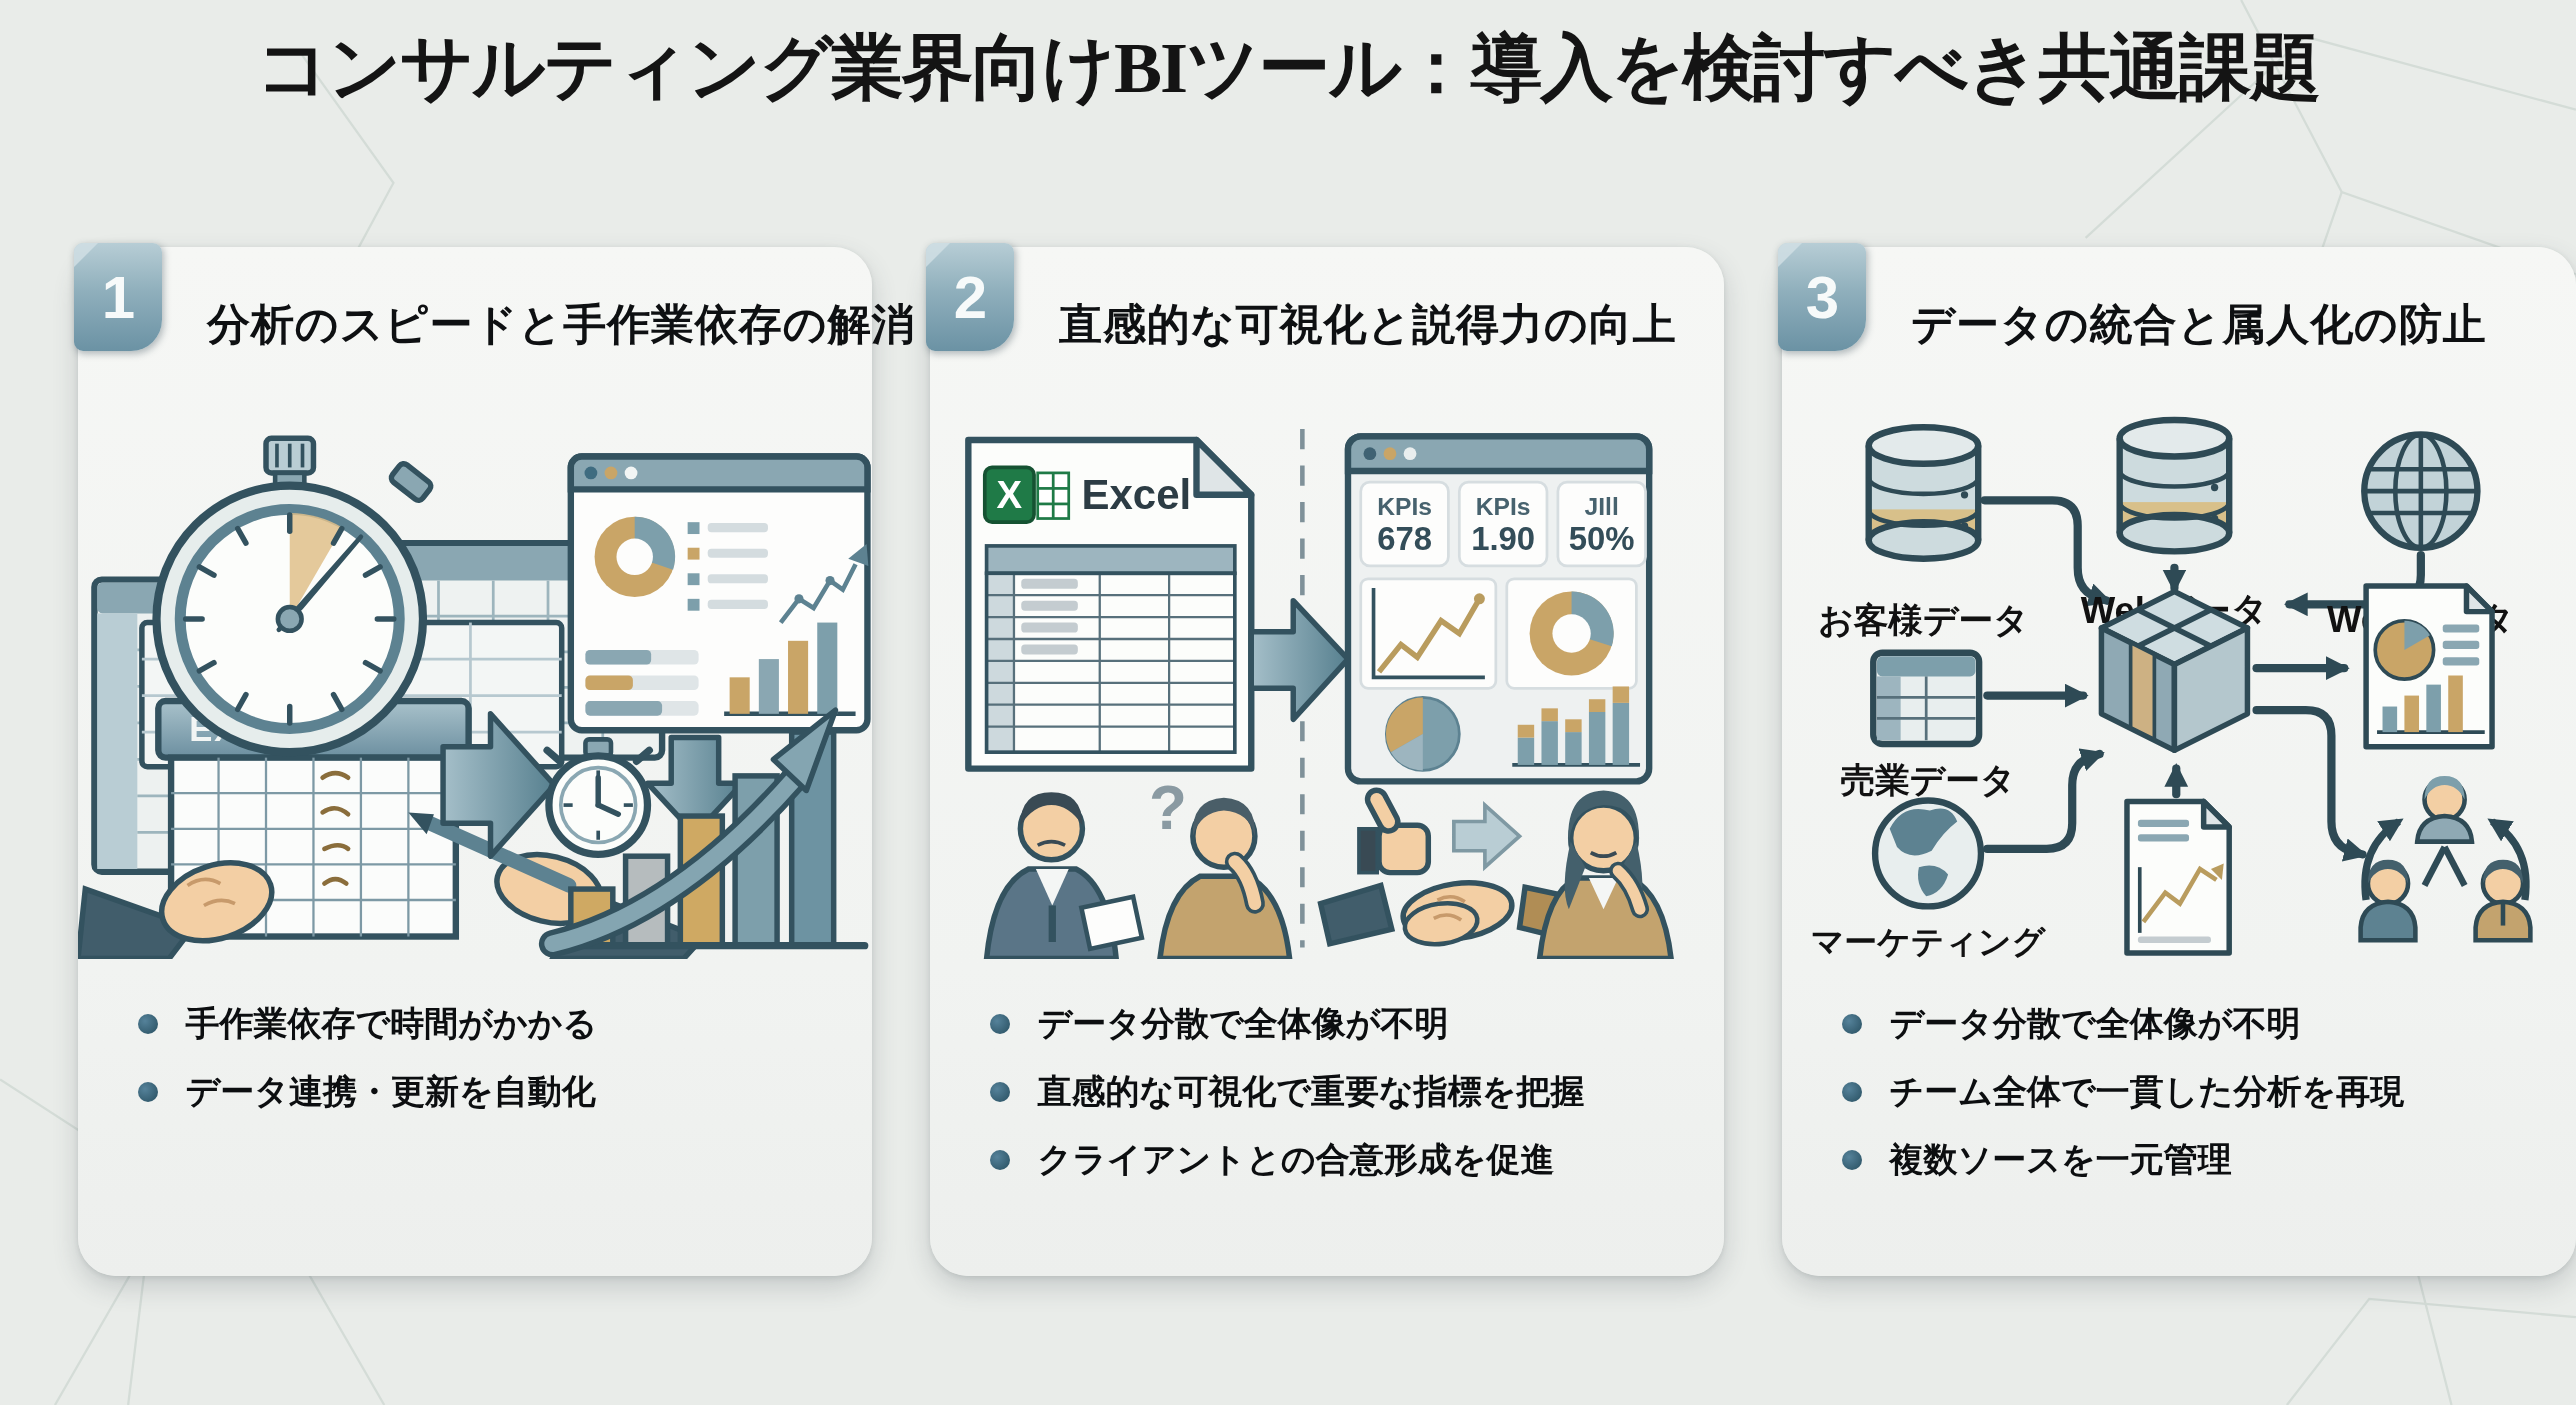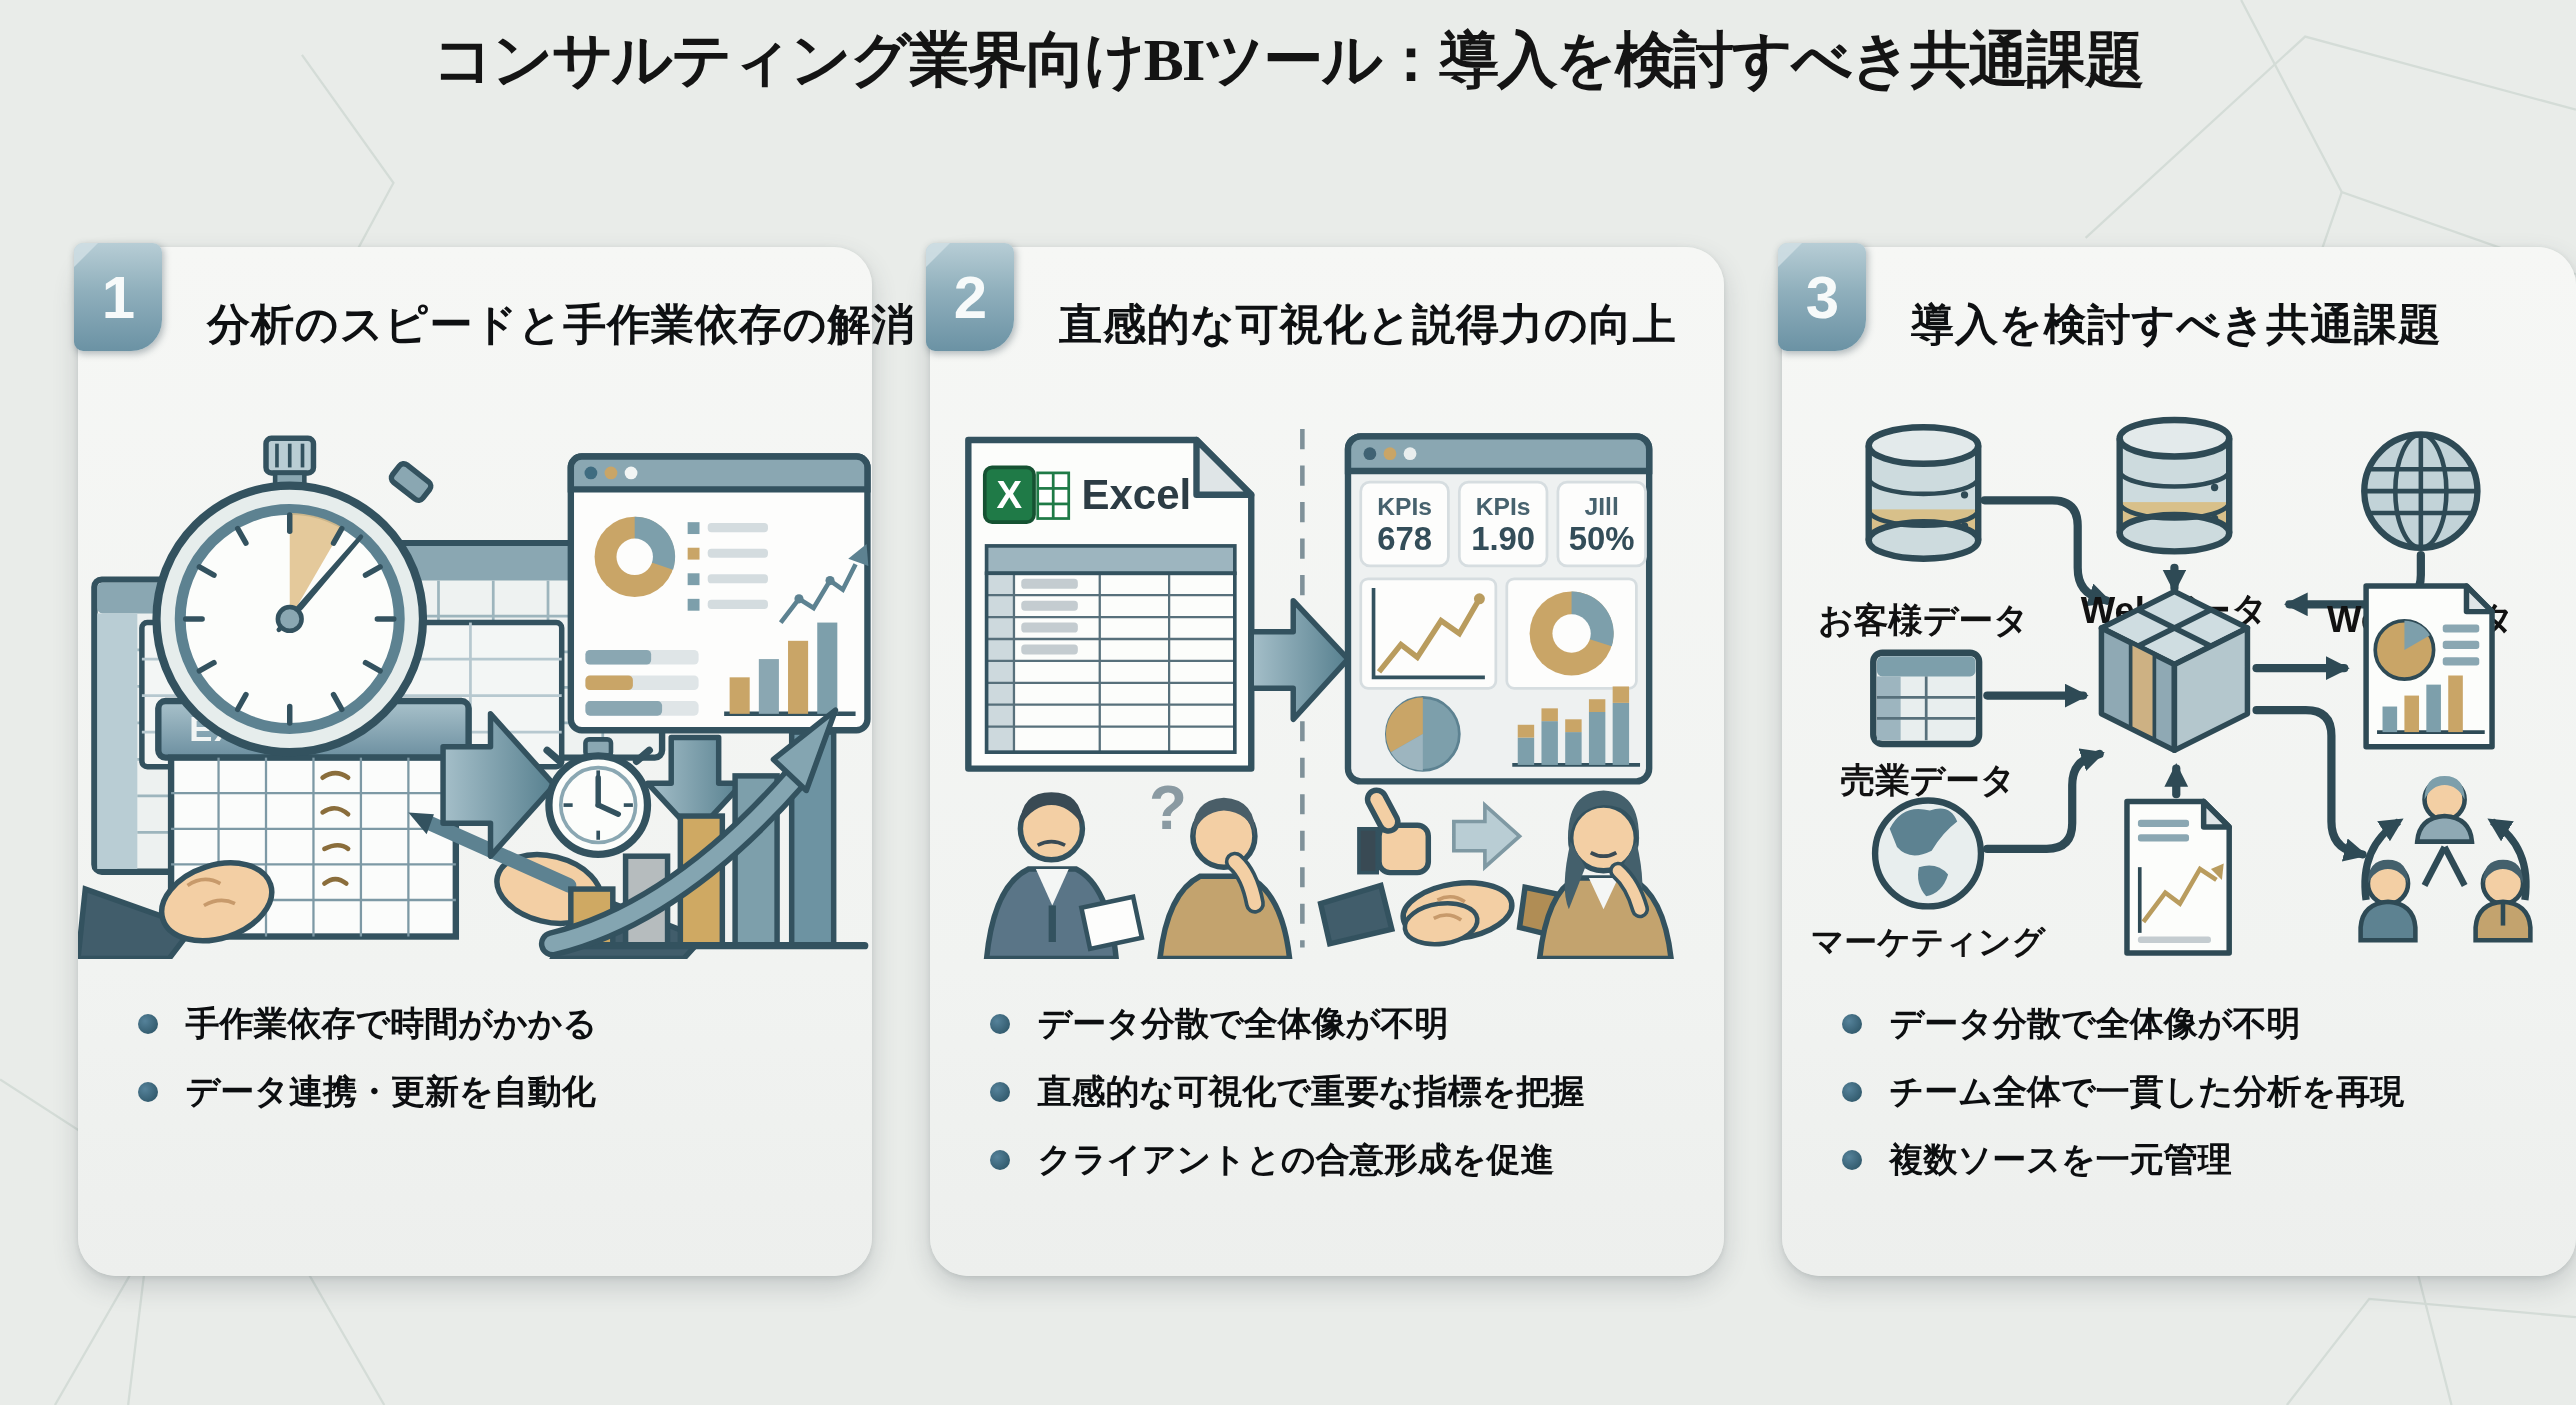--- a/index.html
+++ b/index.html
@@ -8,21 +8,21 @@
     background:#e9ece9;
     font-family:"Liberation Sans","DejaVu Sans",sans-serif;
     position:relative;overflow:hidden;
   }
   .page{position:absolute;inset:0;}
   .bg-pattern{position:absolute;inset:0;width:2576px;height:1405px;}
   .title{
     position:absolute;top:20px;left:0;right:0;
     text-align:center;
     font-family:"Liberation Serif","DejaVu Serif",serif;
-    font-weight:700;font-size:60px;letter-spacing:-1.8px;
+    font-weight:700;font-size:72px;letter-spacing:-1.8px;
     color:#141414;margin:0;
   }
   .cards{position:absolute;top:247px;left:78px;display:flex;gap:58px;}
   .card{
     width:794px;height:1029px;position:relative;
     background:linear-gradient(180deg,#f6f7f5 0%,#f1f3f1 70%,#edefed 100%);
     border-radius:38px;
     box-shadow:0 11px 25.6px rgba(60,72,78,.20), 0 1.8px 5.5px rgba(60,72,78,.12);
   }
   .badge{
@@ -450,21 +450,21 @@
           </li>
         <li>
             <span class="dot"></span>
             <span>クライアントとの合意形成を促進</span>
           </li>
       </ul>
     </section>
 
     <section class="card">
       <div class="badge">3</div>
-      <h2 class="card-title">導入を検討すべき共通課題</h2>
+      <h2 class="card-title">データの統合と属人化の防止</h2>
 
       <div class="illo">
         <svg viewBox="0 0 870 620">
           <defs>
             <marker id="ah3" markerUnits="userSpaceOnUse" markerWidth="30" markerHeight="30" refX="20" refY="13" orient="auto">
               <path d="M0,0 L26,13 L0,26 Z" fill="#2e4a55"></path>
             </marker>
           </defs>
 
           <g stroke="#2e4a55" stroke-width="9" fill="none" stroke-linecap="round">

